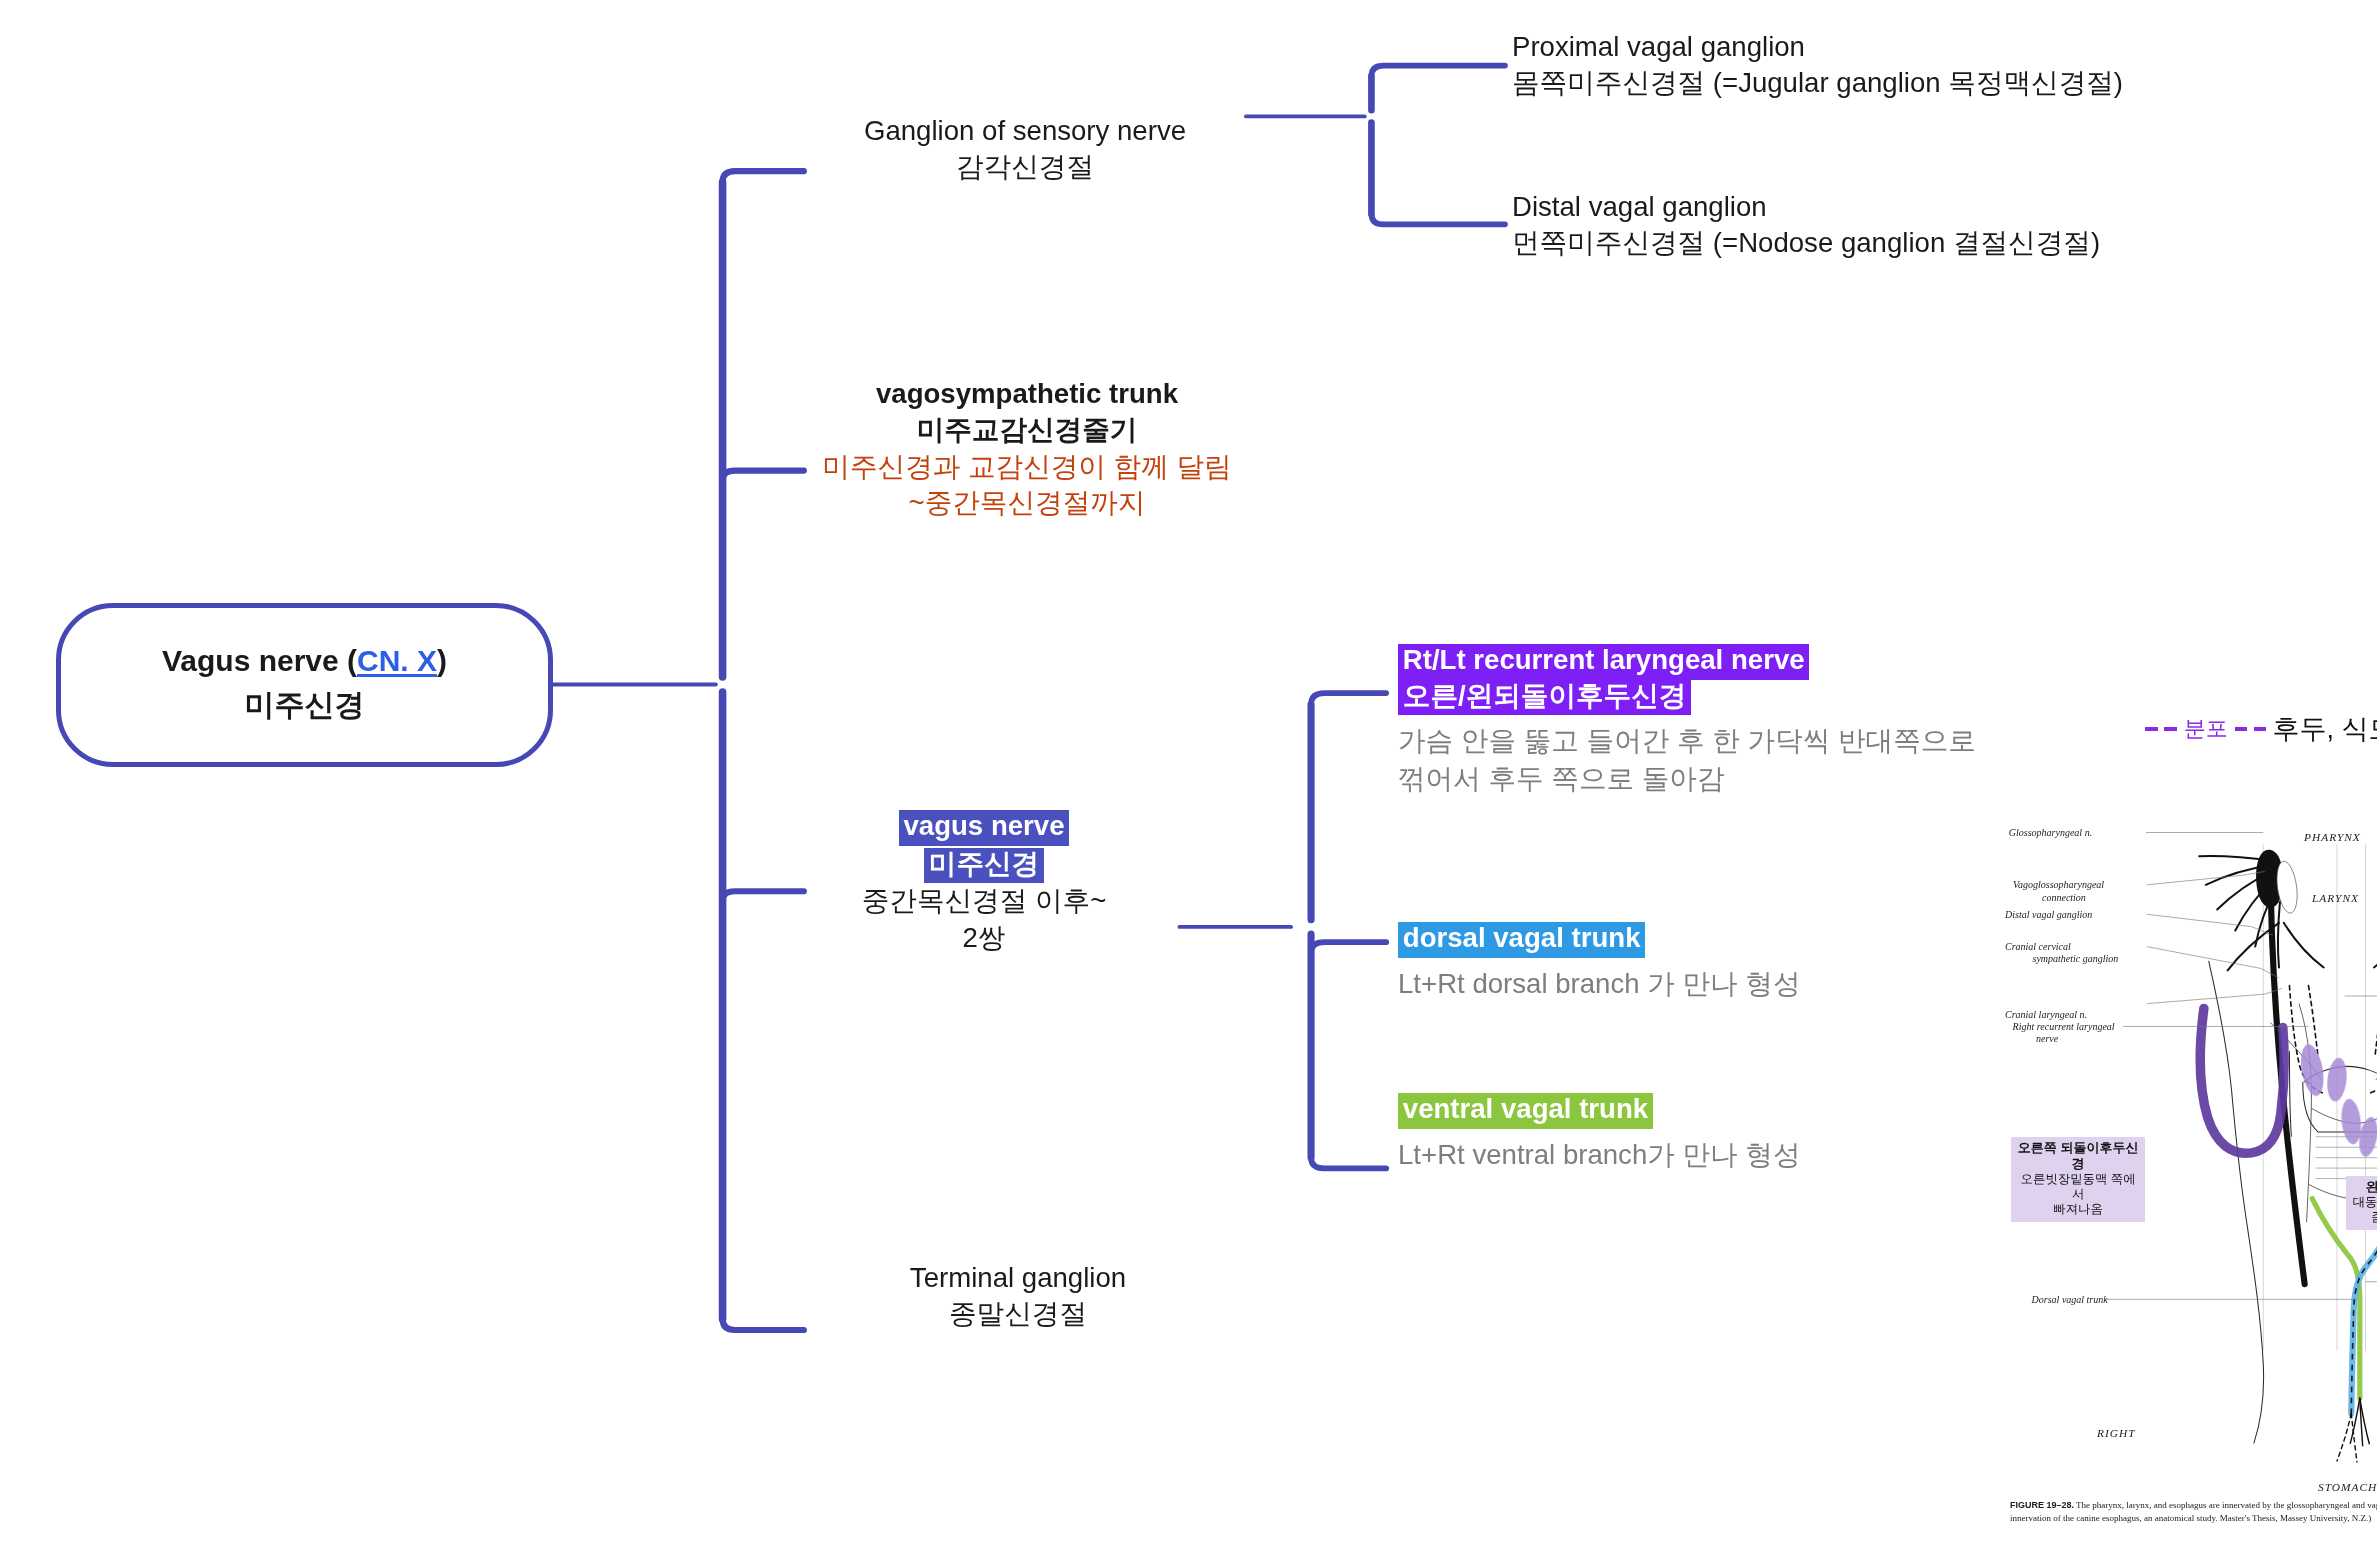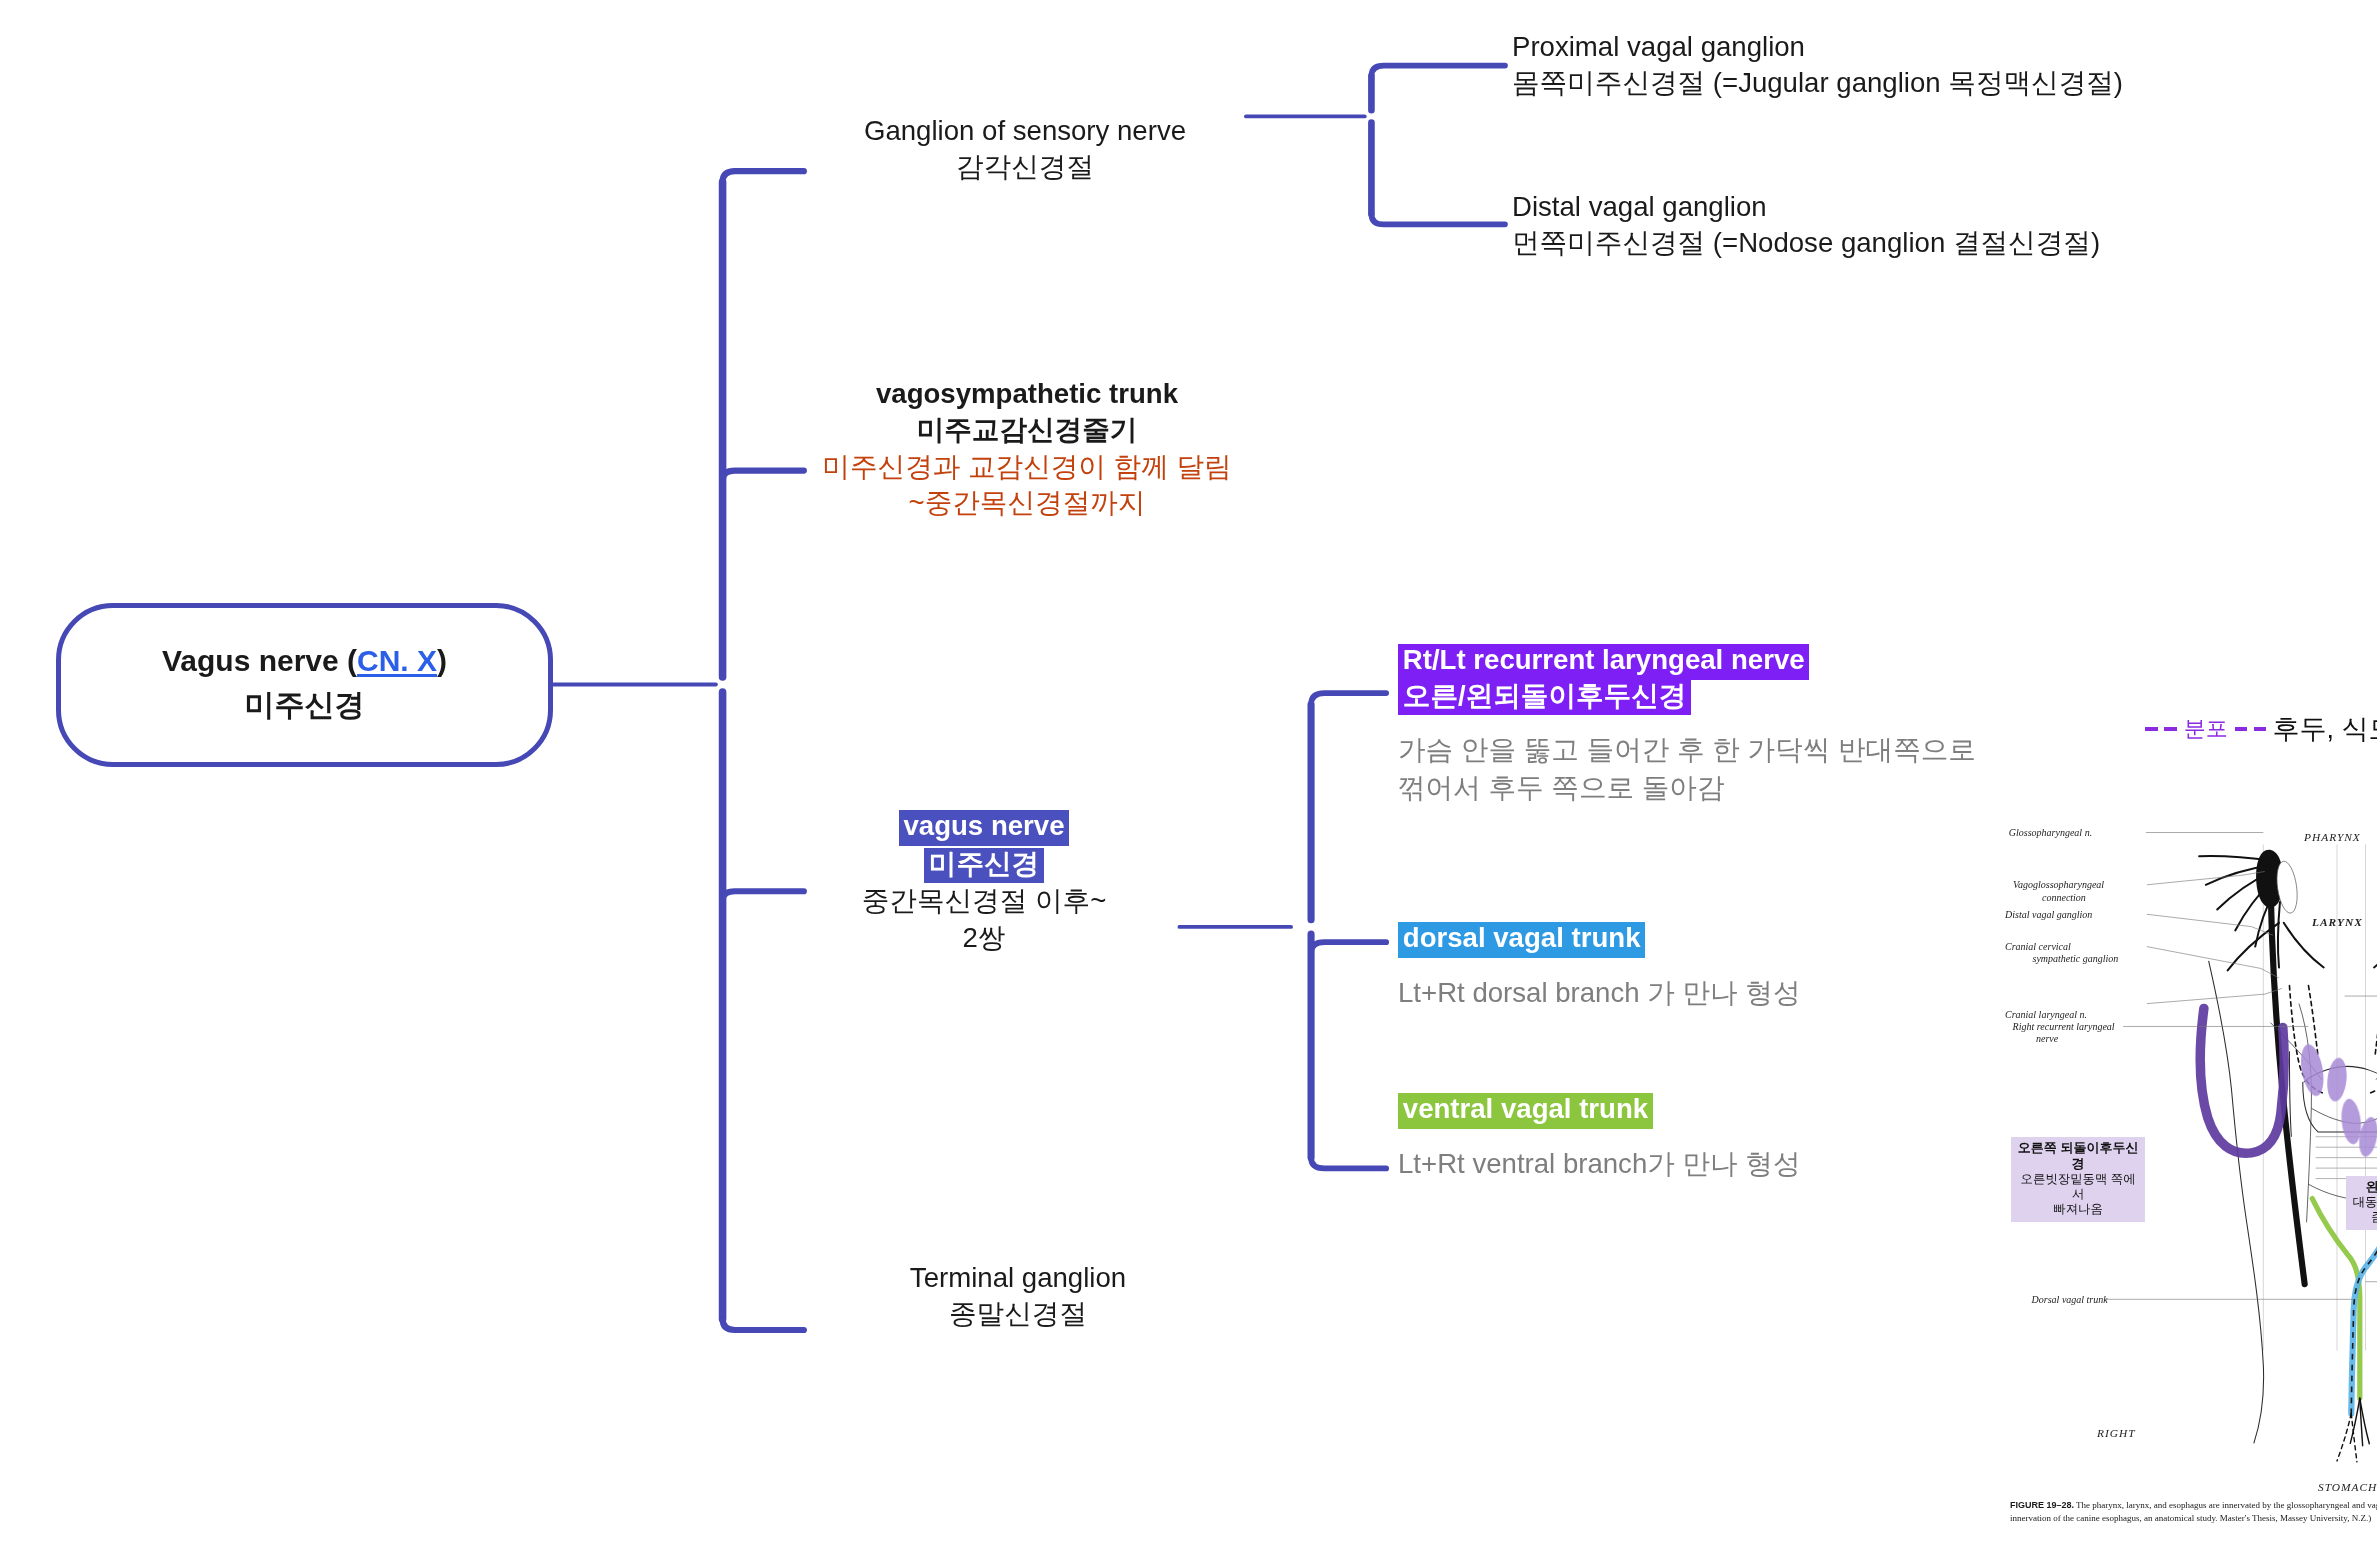--- a/index.html
+++ b/index.html
@@ -51,21 +51,21 @@
   .hl-violet { background:#7d1ff5; }
   .hl-blue   { background:#2e9ae4; }
   .hl-green  { background:#8cc63e; }
 
   
   #n-rln   { left:1398px; top:644px; width:761px; }
   #n-dvt   { left:1398px; top:922px; width:761px; }
   #n-vvt   { left:1398px; top:1093px; width:761px; }
 
   .sub-head { font-size:27.6px; }
-  .sub-body { font-size:27.6px; color:#7e7e7e; line-height:1.3; margin-top:17px; }
+  .sub-body { font-size:27.6px; color:#7e7e7e; line-height:1.3; margin-top:8px; }
 
   
   #n-terminal { left:804px; top:1260px; width:428px; text-align:center; }
 
   
   #n-dist { left:2142px; top:711px; display:flex; align-items:center; white-space:nowrap; }
   #n-dist .dash { display:inline-block; width:12.4px; height:3.3px; background:#8a2be2; margin:0 3.3px; }
   #n-dist .dlabel { color:#8a2be2; font-size:22px; margin:0 3.8px; }
   #n-dist .dtargets { font-size:27px; color:#111; margin-left:2.9px; }
 
@@ -326,21 +326,21 @@
     <div class="fig-lbl" style="left:1px;   top:137px;">Cranial cervical</div>
     <div class="fig-lbl" style="left:28.5px; top:149px;">sympathetic ganglion</div>
     <div class="fig-lbl" style="left:1px;   top:205px;">Cranial laryngeal n.</div>
 
     <div class="fig-lbl" style="left:8.6px; top:217px;">Right recurrent laryngeal</div>
     <div class="fig-lbl" style="left:32px;  top:229px;">nerve</div>
 
     <div class="fig-lbl" style="left:27.6px;  top:490px;">Dorsal vagal trunk</div>
 
     <div class="fig-cap-word" style="left:300px; top:27px;">PHARYNX</div>
-    <div class="fig-cap-word" style="left:308px; top:112px;font-weight:bold;">LARYNX</div>
+    <div class="fig-cap-word" style="left:308px; top:88px;">LARYNX</div>
     <div class="fig-cap-word" style="left:93px; top:623px;">RIGHT</div>
 
     <div class="fig-cap-word" style="left:314px; top:677px;">STOMACH</div>
 
     <div class="ko-box" style="left:7.1px; top:333px; width:134px;">
       <div class="t1">오른쪽 되돌이후두신경</div>
       <div class="t2">오른빗장밑동맥 쪽에서</div>
       <div class="t2">빠져나옴</div>
     </div>
 

